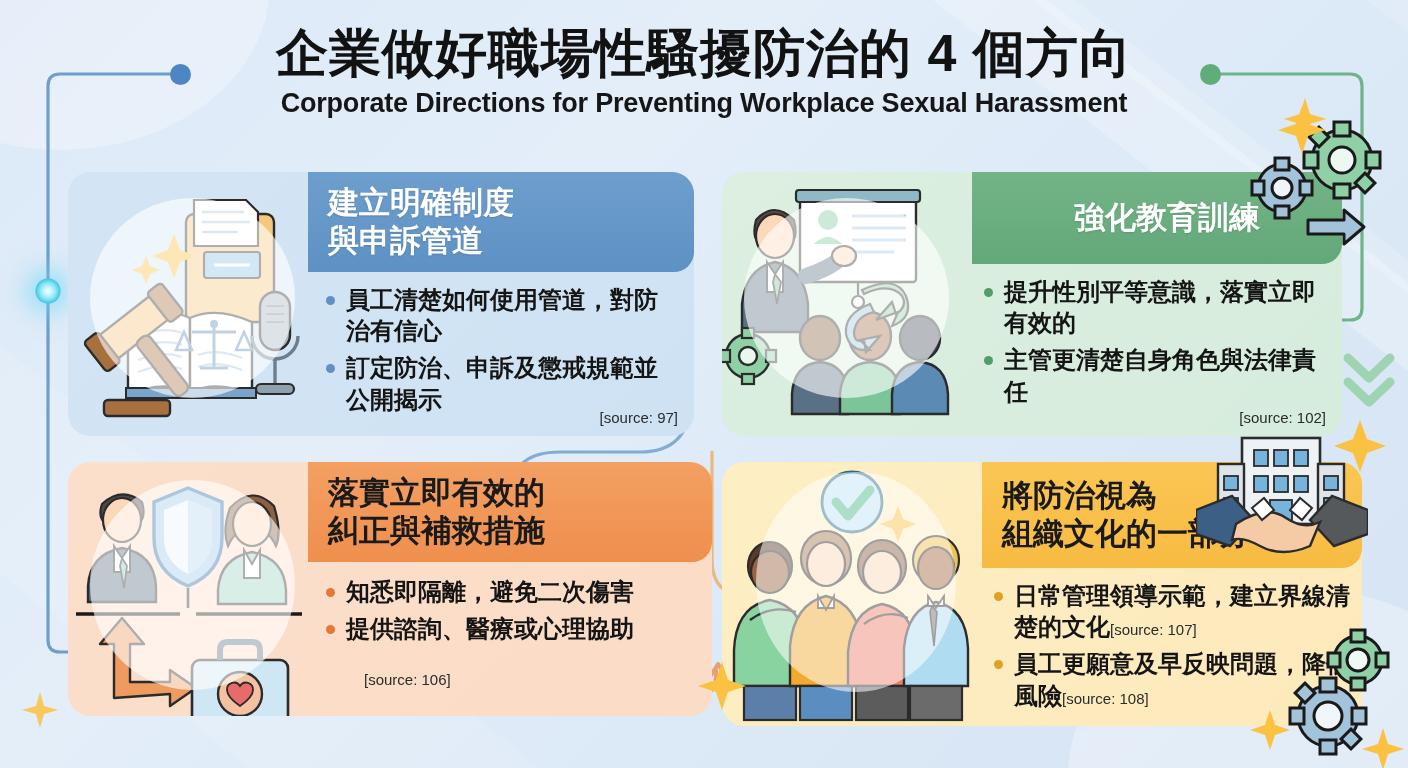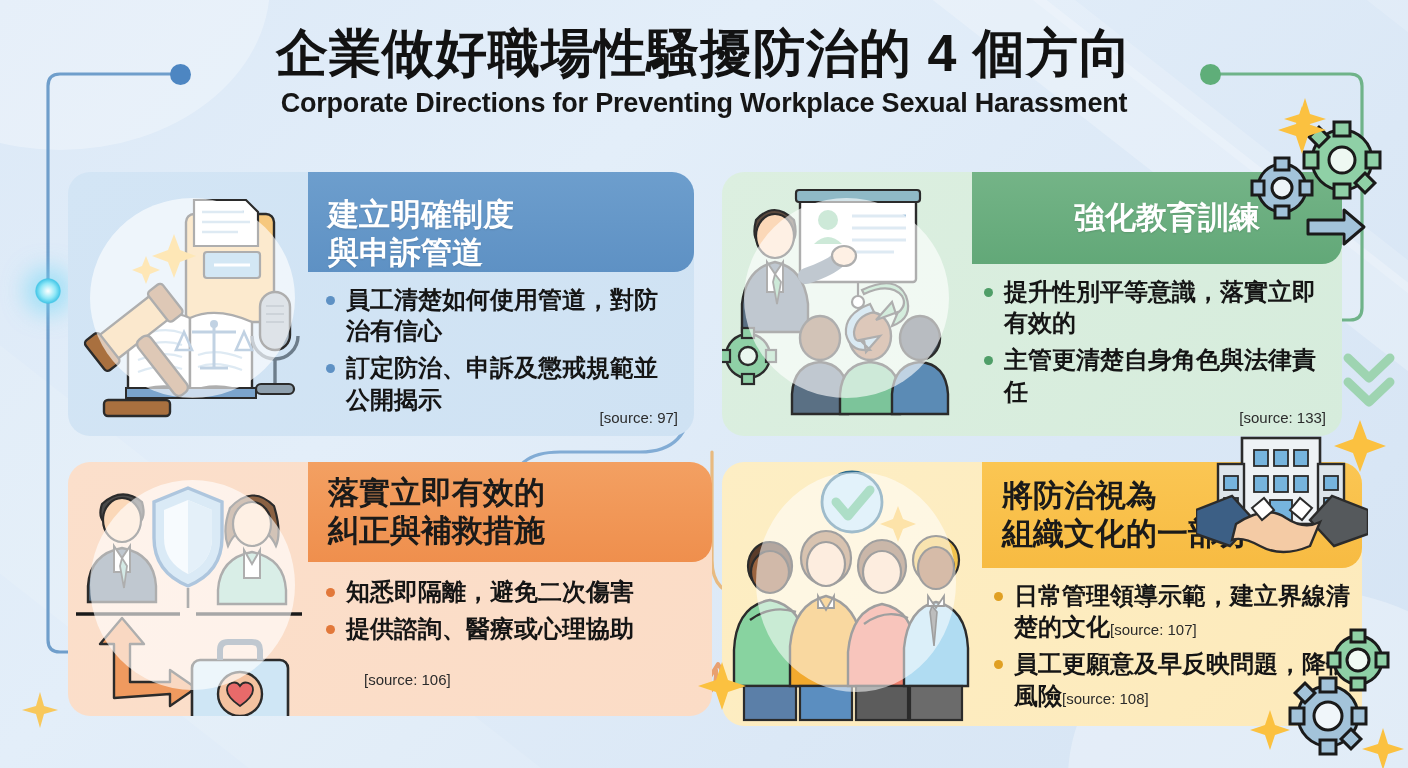--- a/index.html
+++ b/index.html
@@ -192,21 +192,21 @@
           <line x1="198" y1="150" x2="216" y2="150"></line>
         </g>
       <path d="M184 164 a23 23 0 0 0 46 0" fill="none" stroke="#6d7d8b" stroke-width="3.4"></path>
       <line x1="207" y1="186" x2="207" y2="214" stroke="#6d7d8b" stroke-width="3.4"></line>
       <rect x="188" y="212" width="38" height="10" rx="5" fill="#8fa0ae" stroke="#2b2b2b" stroke-width="2.2"></rect>
 
       <path d="M106 62 l6 16 16 6 -16 6 -6 16 -6 -16 -16 -6 16 -6 z" fill="#fbc140"></path>
       <path d="M78 84 l4 10 10 4 -10 4 -4 10 -4 -10 -10 -4 10 -4 z" fill="#fbc140"></path>
     </svg>
   </div>
-  <div class="band" style="left:240px; right:0; height:100px;align-items:flex-end;">
+  <div class="band" style="left:240px; right:0; height:100px;">
     <div class="band-title">建立明確制度
 與申訴管道</div>
   </div>
   <ul class="bullets" style="left:258px; top:112px; right:16px;">
     <li><span>員工清楚如何使用管道，對防治有信心</span></li>
     <li><span>訂定防治、申訴及懲戒規範並公開揭示</span></li>
   </ul>
   <div class="src-corner" style="right:16px; bottom:10px;">[source: 97]</div>
 </div>
 
@@ -259,21 +259,21 @@
       <path d="M148 132 q-26 10 -24 30 q4 18 24 16 l-10 -10 20 -4 -14 16 -2 -12 q-10 4 -10 -8 q2 -16 20 -20 z" fill="#9fc8e0" stroke="#2b2b2b" stroke-width="2.2"></path>
     </svg>
   </div>
   <div class="band" style="left:250px; right:0; height:92px;justify-content:center;">
     <div class="band-title">強化教育訓練</div>
   </div>
   <ul class="bullets" style="left:262px; top:104px; right:16px;">
     <li><span>提升性別平等意識，落實立即有效的</span></li>
     <li><span>主管更清楚自身角色與法律責任</span></li>
   </ul>
-  <div class="src-corner" style="right:16px; bottom:10px;">[source: 133]</div>
+  <div class="src-corner" style="right:16px; bottom:10px;">[source: 102]</div>
 </div>
 
 <div class="card c3" style="left:68px; top:462px; width:644px; height:254px;">
   <div class="illus">
     <div class="ellipse-bg" style="top:18px; height:210px;"></div>
     <svg width="240" height="254" viewBox="0 0 240 254">
 
       <path d="M34 42 q20 -18 40 -2 q4 14 -2 20 h-36 q-6 -6 -2 -18 z" fill="#4a4a4a" stroke="#2b2b2b" stroke-width="2.2"></path>
       <ellipse cx="54" cy="58" rx="19" ry="22" fill="#fbd8b8" stroke="#2b2b2b" stroke-width="2.2"></ellipse>
       <path d="M20 124 q2 -32 34 -38 q32 6 34 38 v16 h-68 z" fill="#5a7084" stroke="#2b2b2b" stroke-width="2.4"></path>

